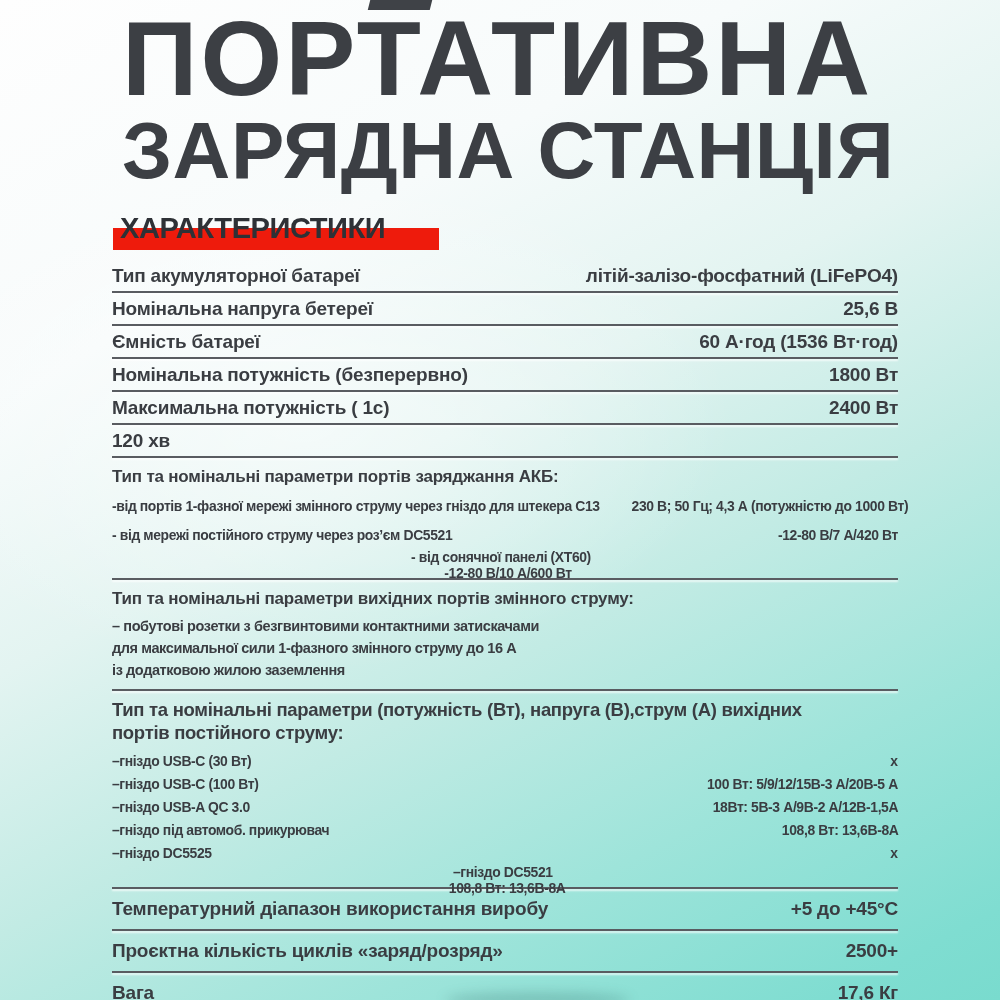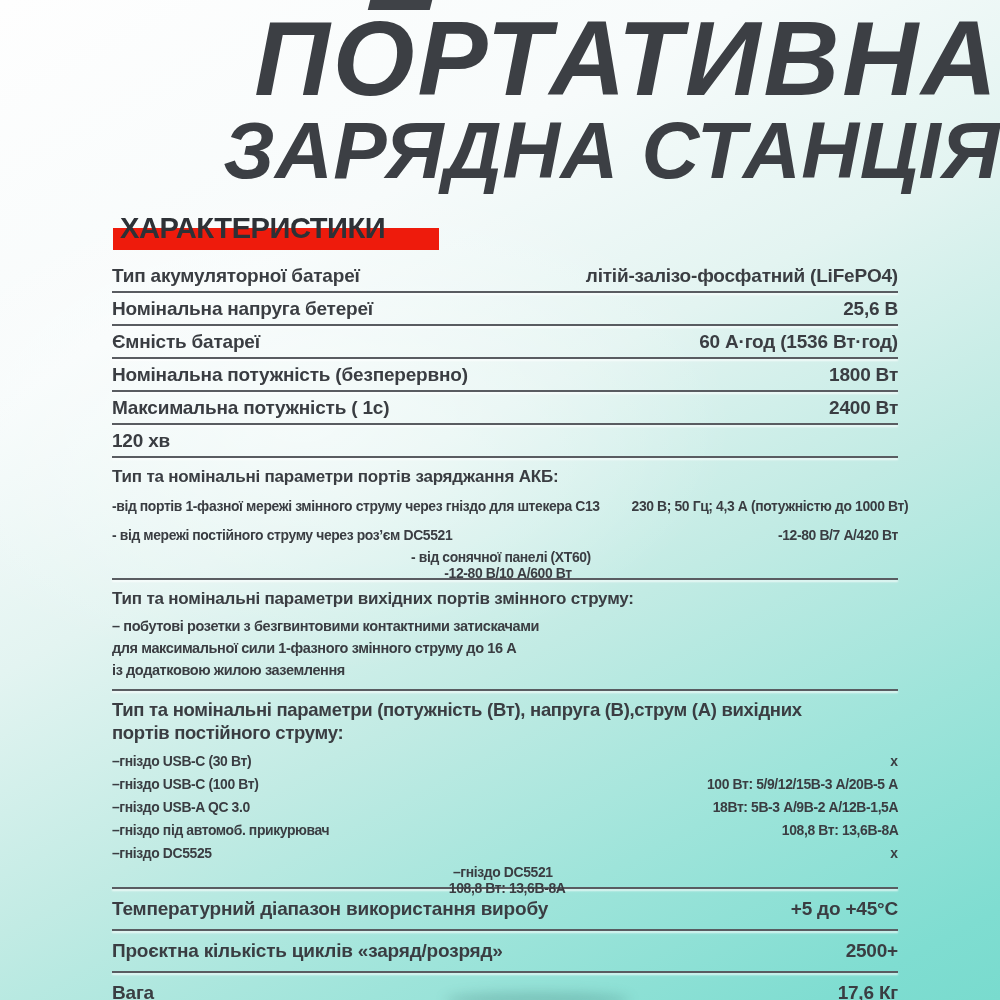--- a/index.html
+++ b/index.html
@@ -9,21 +9,21 @@
     font-family:"Liberation Sans", sans-serif; color:#3a3d42;
     background:
       radial-gradient(ellipse 620px 360px at 30% 42%, rgba(255,255,255,0.55), rgba(255,255,255,0) 70%),
       linear-gradient(152deg, #fefefe 0%, #f7fbfb 26%, #e3f4f1 44%, #c2ebe4 61%, #9ee4da 78%, #7fddd1 94%, #79dbce 100%);
   }
   .top-cut { position:absolute; top:0; left:369px; width:62px; height:10px;
     background:#3f4247; transform:skewX(-14deg); }
   .bottom-smudge { position:absolute; bottom:-8px; left:445px; width:185px; height:16px;
     background:rgba(35,90,88,0.22); border-radius:50%; filter:blur(6px); }
 
-  .title-block { padding:10px 0 0 122px; color:#3c3f44; font-style:italic; font-weight:bold;text-align:right; }
+  .title-block { padding:10px 0 0 122px; color:#3c3f44; font-weight:bold; }
   .title-line1 { font-size:105px; line-height:0.93; letter-spacing:3px; white-space:nowrap; }
   .title-line2 { font-size:80px;  line-height:0.93; letter-spacing:0.5px; margin-top:6px; white-space:nowrap; }
 
   .char-wrap { position:relative; height:42px; width:326px; margin:22px 0 0 113px; }
   .char-bar  { position:absolute; left:0; bottom:2px; width:100%; height:22px; }
   .char-text { position:absolute; left:7px; bottom:7px; font-size:30px; font-weight:bold;
     color:#2e3136; letter-spacing:-0.5px; transform:scaleX(0.97); transform-origin:left center; white-space:nowrap; }
 
   .spec-table { margin:8px 112px 0 112px; width:786px; }
   .sep { height:2px; background:#595c61; box-shadow:0 2px 2px rgba(255,255,255,0.75); }

